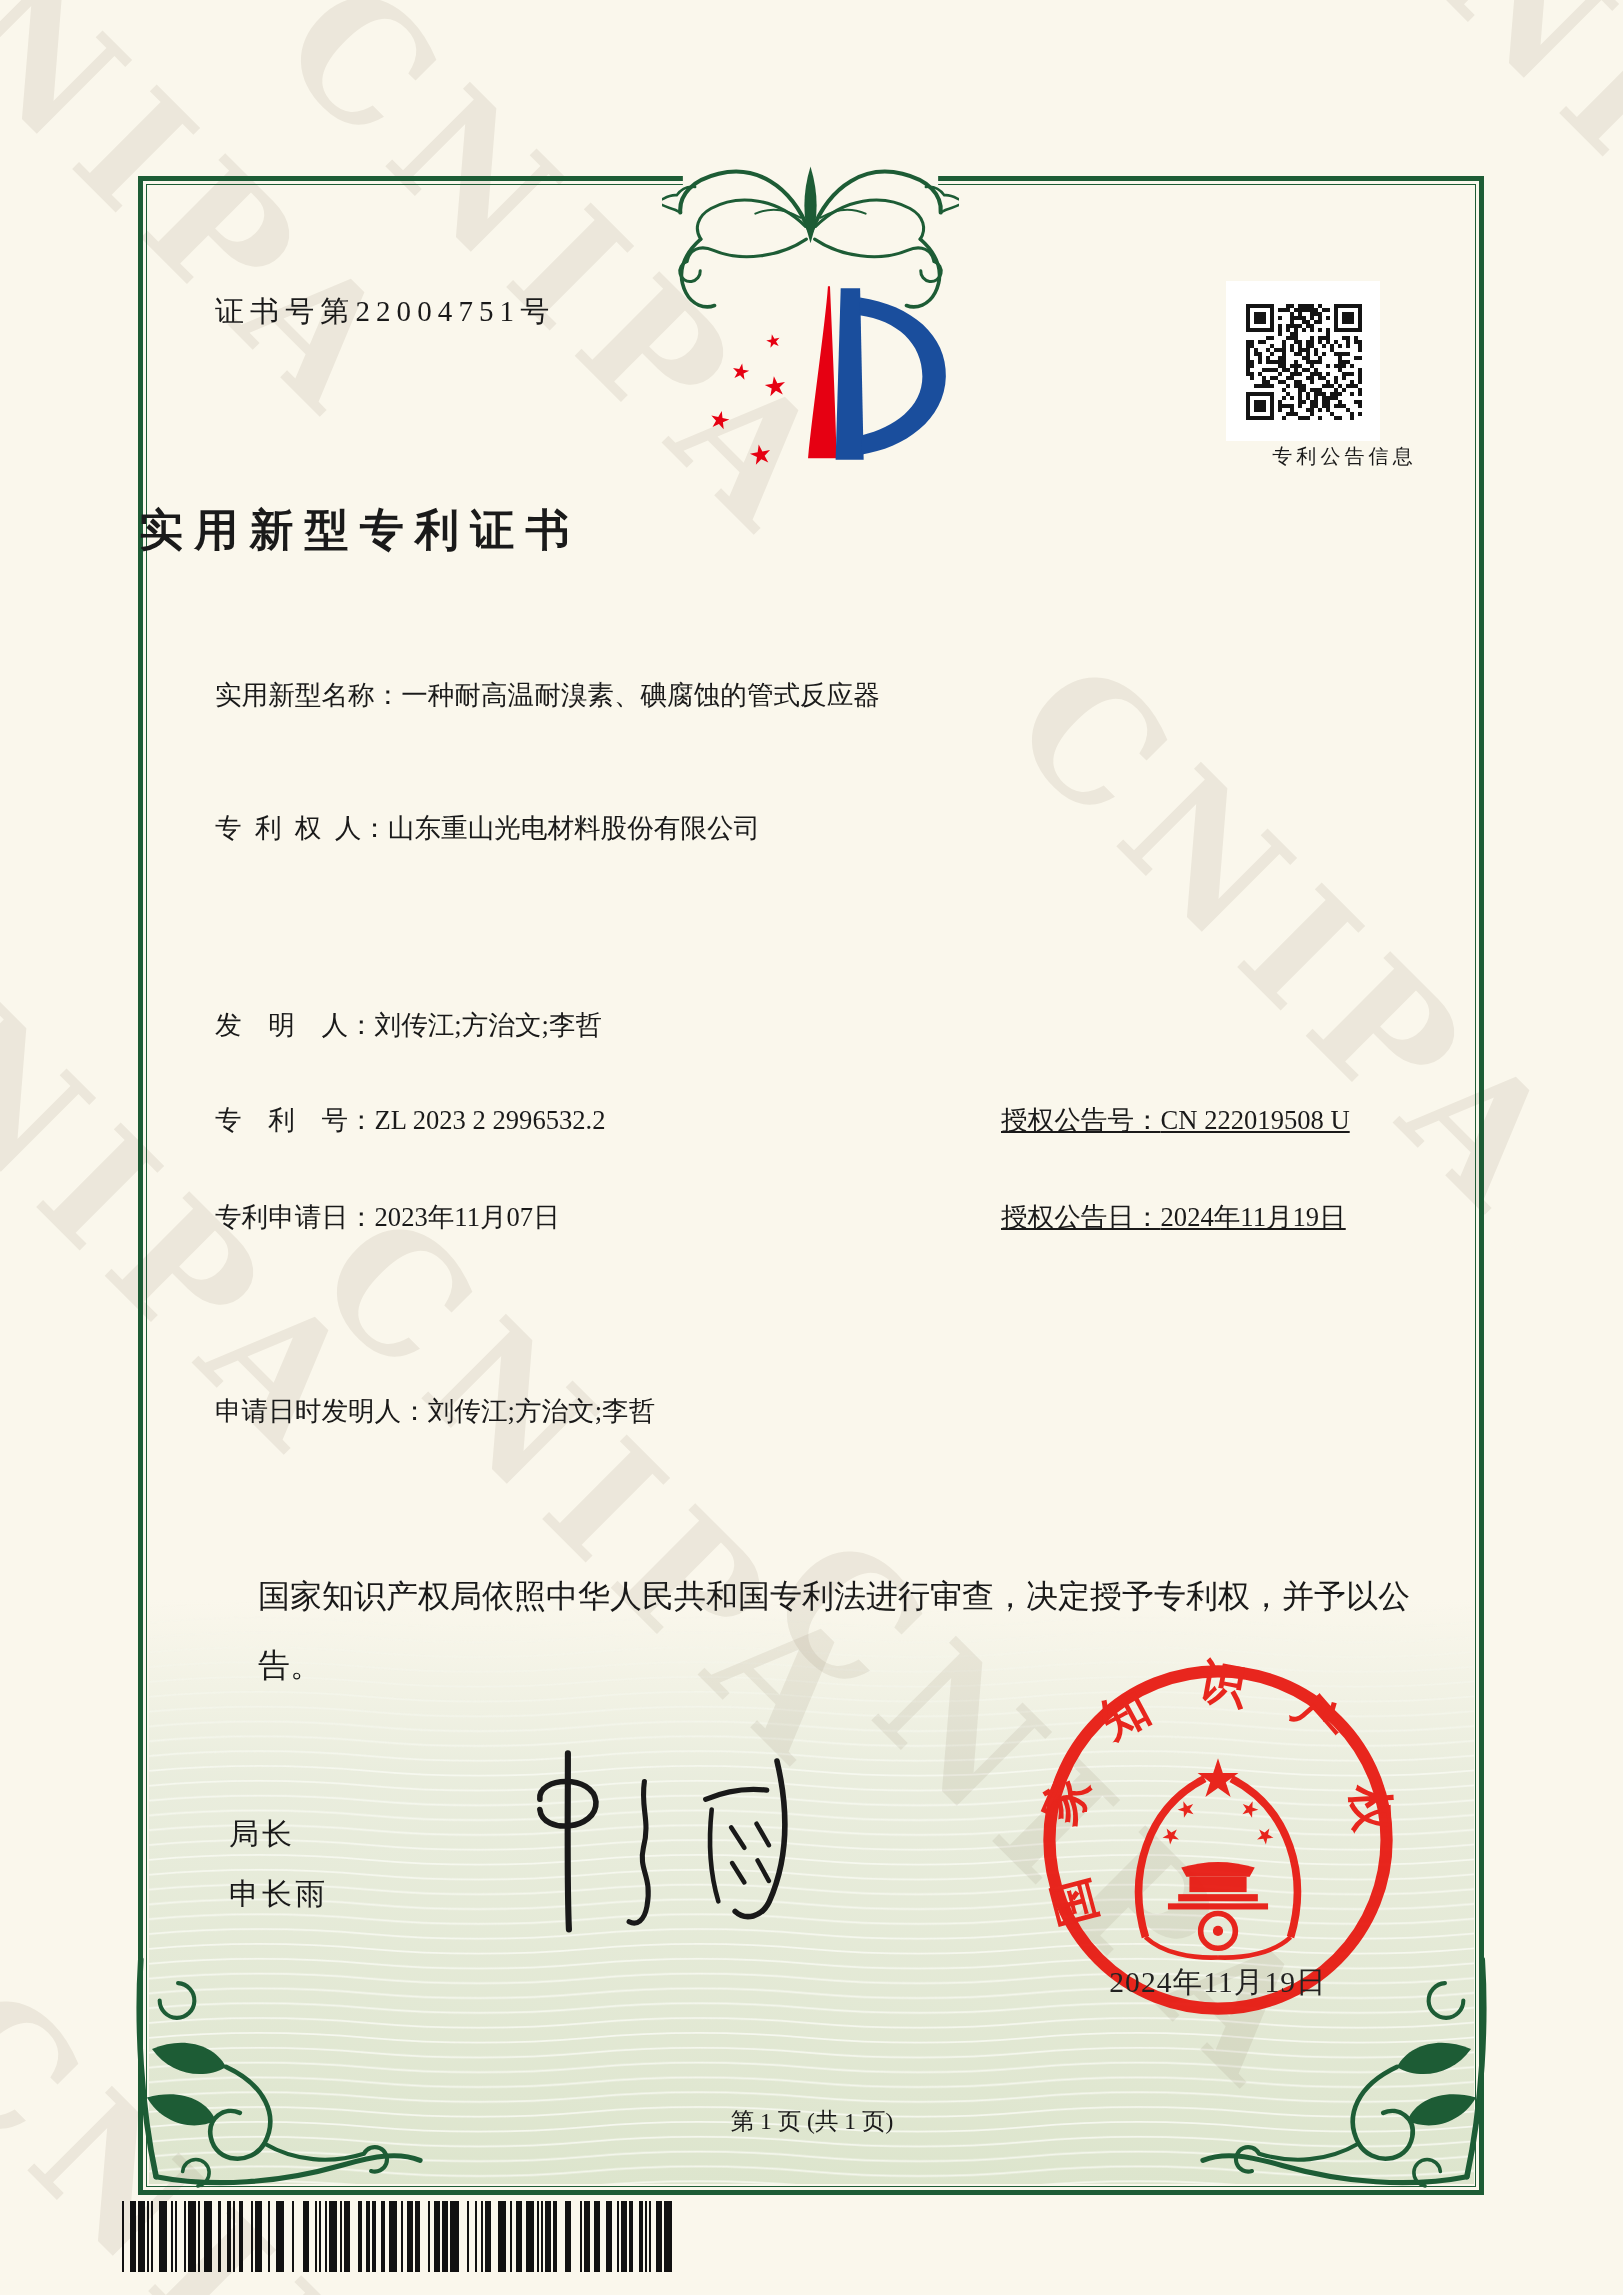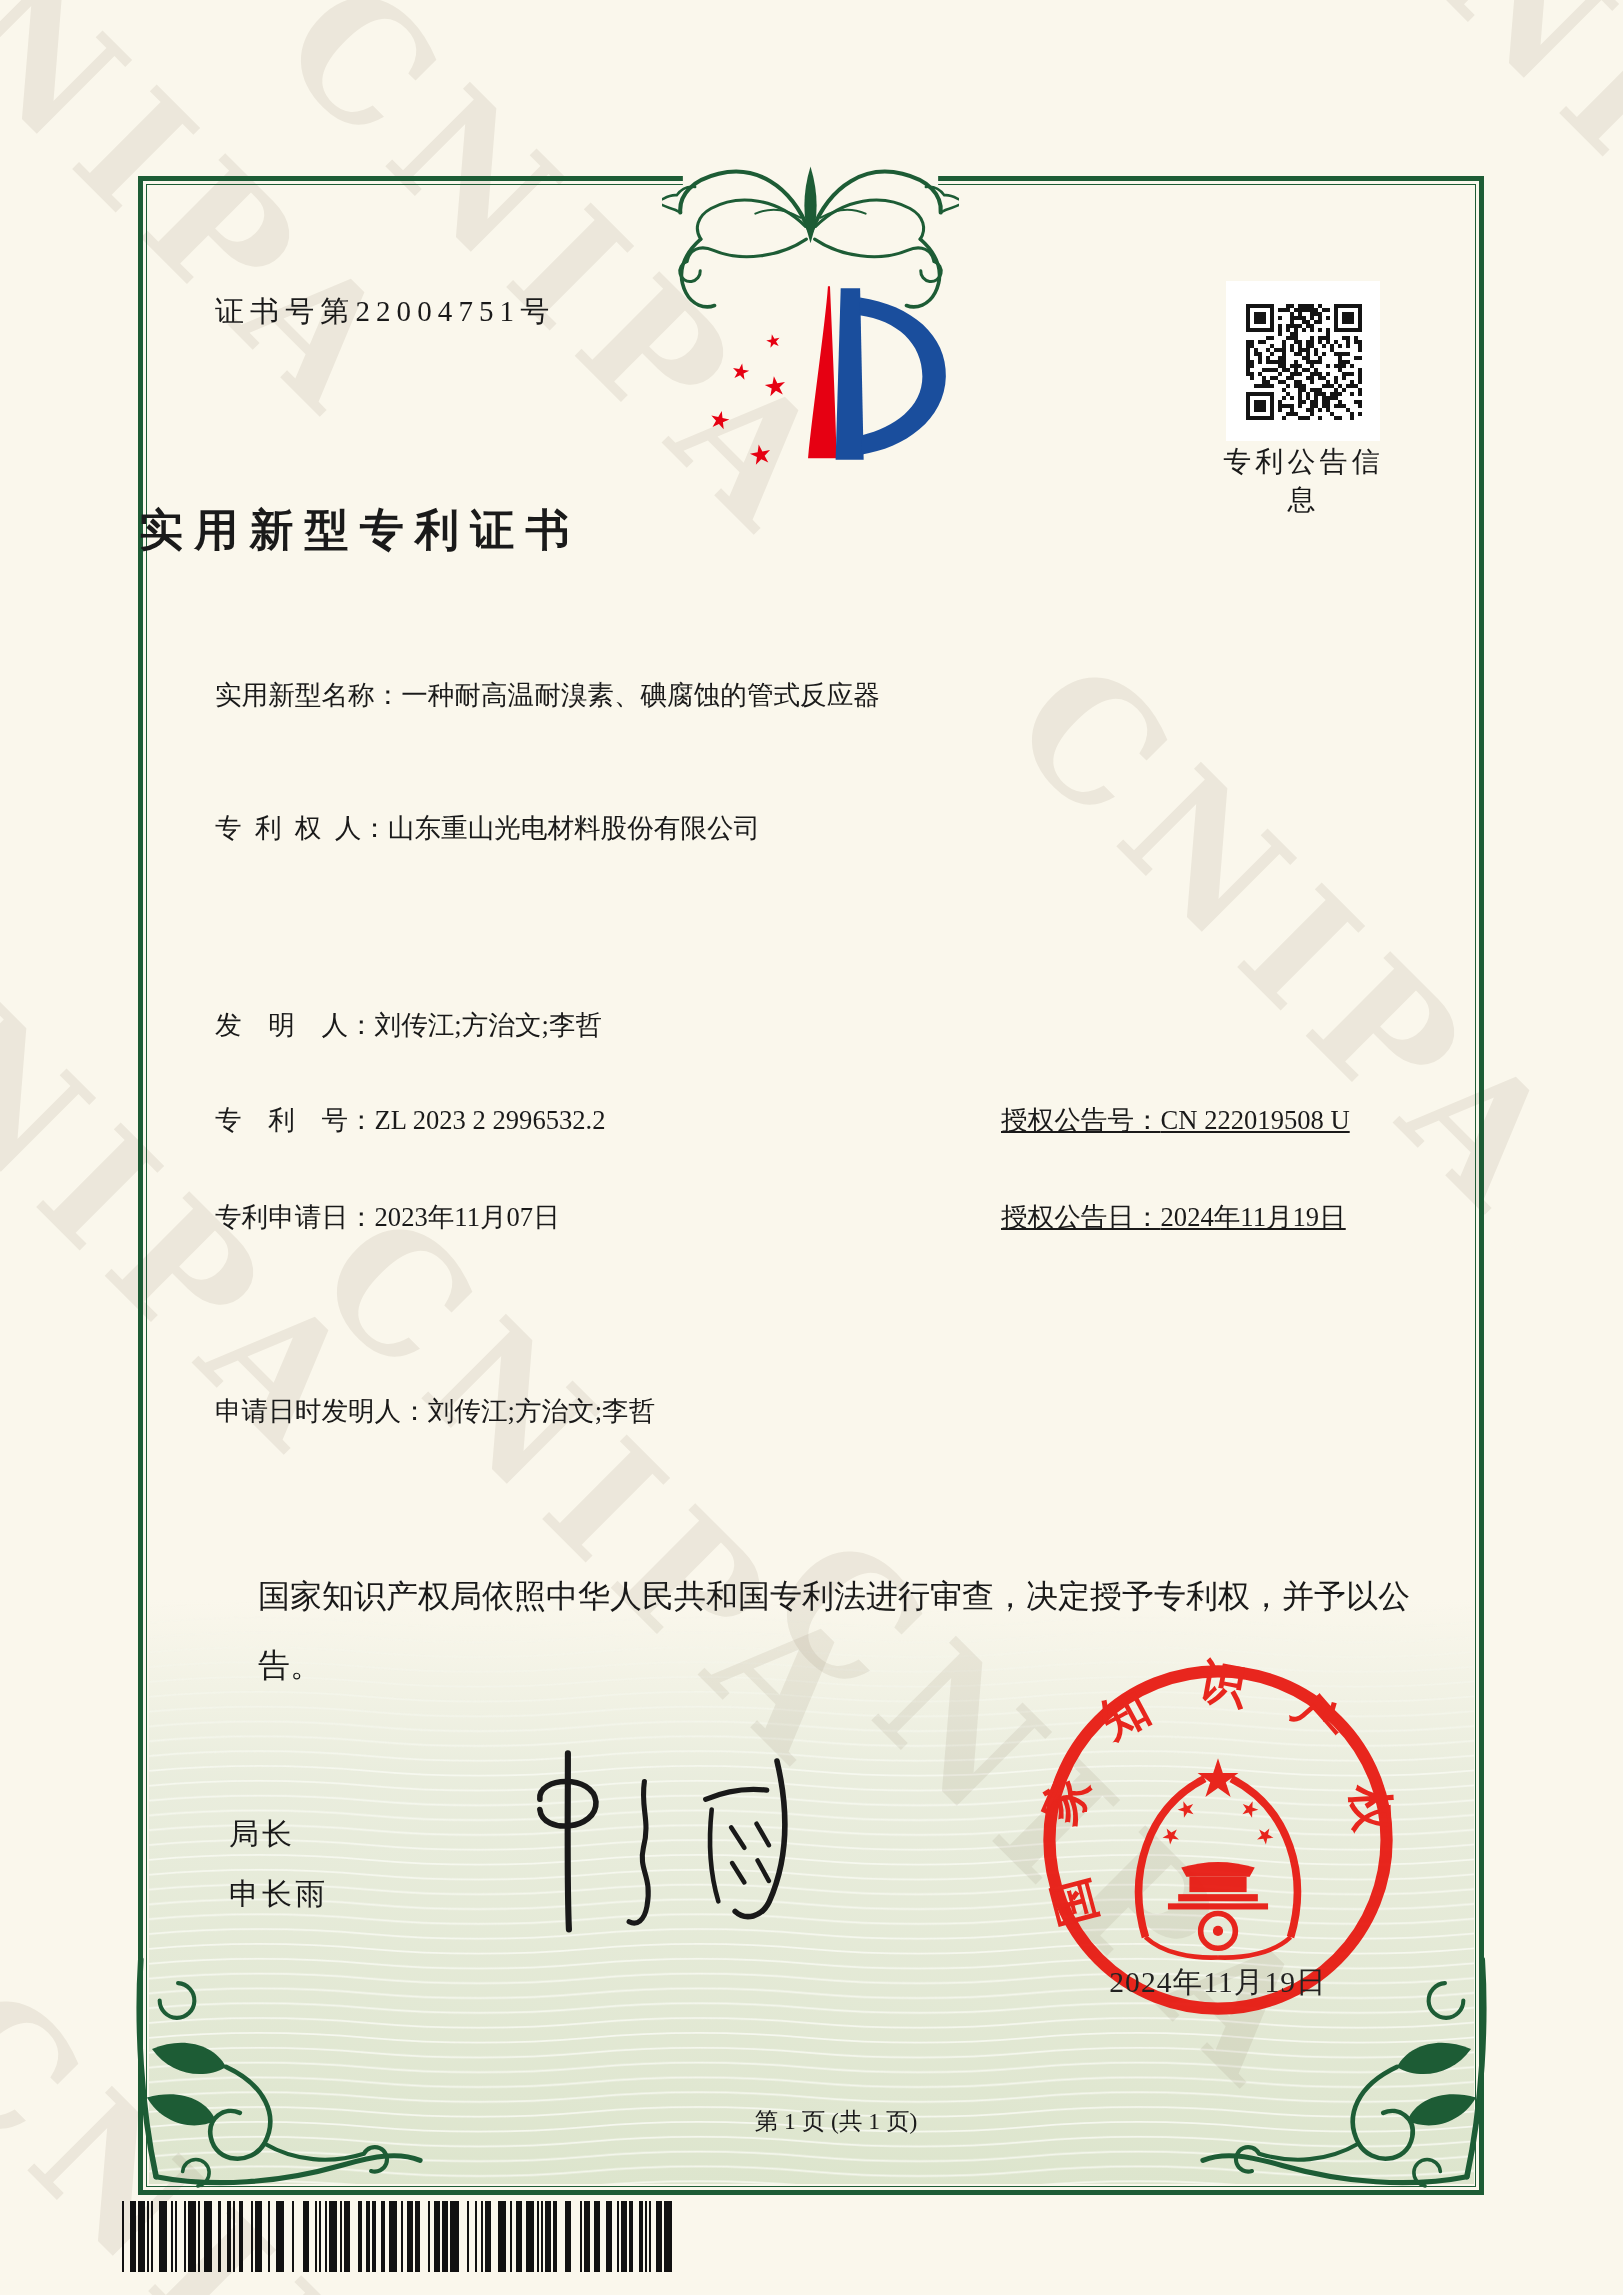--- a/index.html
+++ b/index.html
@@ -13,40 +13,40 @@
   #waves{position:absolute;left:149px;top:1600px;z-index:1;}
   
   #frame{position:absolute;left:138px;top:176px;width:1336px;height:2009px;
          border:5.6px solid #1d5c35;z-index:3;}
   #frame-inner{position:absolute;left:2.6px;top:2.6px;right:2.6px;bottom:2.6px;border:1.5px solid #1d5c35;}
   
   #cert-no{position:absolute;left:215px;top:292px;font-size:29px;letter-spacing:6.1px;z-index:4;}
   #logo{position:absolute;left:708px;top:282px;z-index:4;}
   #qr-panel{position:absolute;left:1226px;top:281px;width:154px;height:160px;background:#ffffff;z-index:4;}
   #qr-svg{position:absolute;left:1246px;top:304px;width:116px;height:116px;z-index:5;shape-rendering:crispEdges;}
-  #qr-label{position:absolute;left:1219px;top:443px;width:169px;text-align:center;
-            font-size:28px;letter-spacing:4.1px;z-index:4;}
+  #qr-label{position:absolute;left:1260px;top:443px;width:169px;text-align:center;
+            font-size:20px;letter-spacing:4.1px;z-index:4;}
   #title{position:absolute;left:139px;top:501px;width:1346px;text-align:left;
          font-size:44px;font-weight:bold;letter-spacing:11.2px;z-index:4;}
   
   .row{position:absolute;left:215px;font-size:26.6px;z-index:4;white-space:nowrap;}
   .lab{white-space:pre;}
   .pair2{position:absolute;left:786px;top:0;white-space:nowrap;text-decoration:underline;}
   
   #legal{position:absolute;left:192px;top:1562px;width:1247px;font-size:32px;
          line-height:69px;z-index:4;}
   #legal .l1{padding-left:66px;}
   
   #sig-title{position:absolute;left:229px;top:1814px;font-size:30px;letter-spacing:3.1px;z-index:5;text-align:center;}
   #sig-name{position:absolute;left:229px;top:1874px;font-size:30px;letter-spacing:3.1px;z-index:5;}
   #sig-svg{position:absolute;left:491px;top:1733px;z-index:5;}
   
   #seal{position:absolute;left:1029px;top:1651px;z-index:6;}
   
-  #footer{position:absolute;left:139px;top:2105px;width:1346px;text-align:center;font-size:23.5px;z-index:4;padding-left:24px;}
+  #footer{position:absolute;left:139px;top:2105px;width:1346px;text-align:center;font-size:23.5px;z-index:4;}
   
   #barcode-svg{position:absolute;left:122px;top:2201px;width:550px;height:71px;z-index:4;shape-rendering:crispEdges;}
   
   .orn{position:absolute;z-index:5;}
 </style>
 </head>
 <body>
 
 <div id="page">
 

